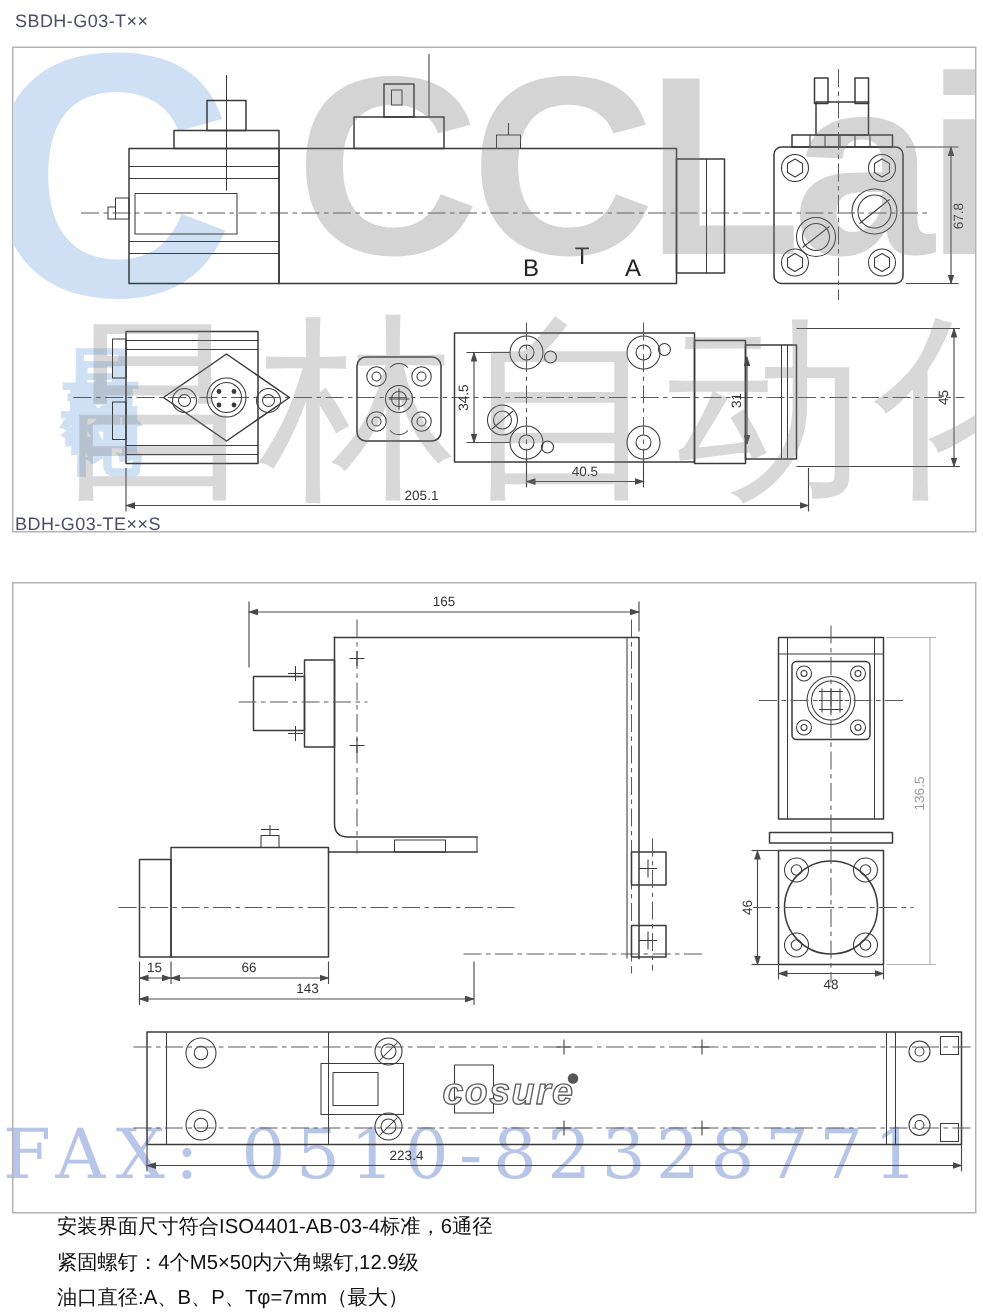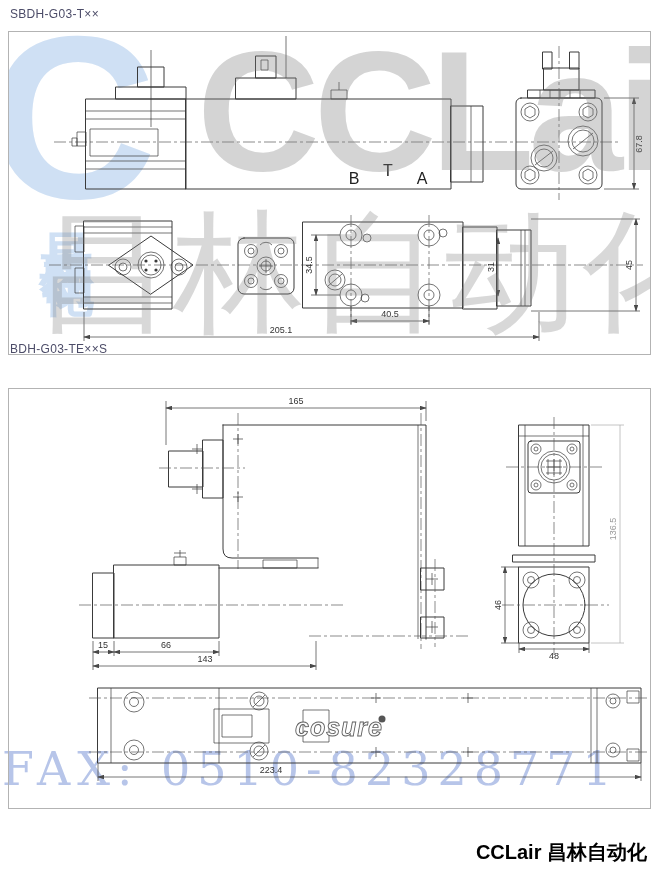--- a/index.html
+++ b/index.html
@@ -350,15 +350,19 @@
         <text class="logo" x="286" y="347">cosure</text>
         <circle cx="373" cy="330" r="3.5" fill="#555"></circle>
         <line class="ext" x1="89" y1="374" x2="89" y2="392"></line>
         <line class="ext" x1="632" y1="374" x2="632" y2="392"></line>
         <line class="dim" x1="89" y1="388" x2="632" y2="388" marker-start="url(#arr2)" marker-end="url(#arr2)"></line>
         <text class="d" x="262" y="384">223.4</text>
       </g>
     </svg>
   </div>
 
-  <div class="footer-brand">CCLair 昌林自动化</div>
+  <div class="notes">
+    <div class="note">安装界面尺寸符合ISO4401-AB-03-4标准，6通径</div>
+    <div class="note">紧固螺钉：4个M5×50内六角螺钉,12.9级</div>
+    <div class="note">油口直径:A、B、P、Tφ=7mm（最大）</div>
+  </div>
 
 </div>
 
 </body></html>

